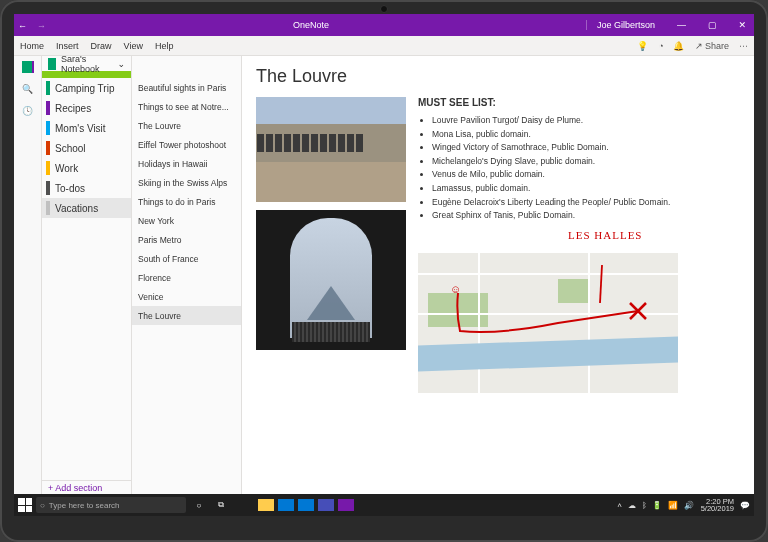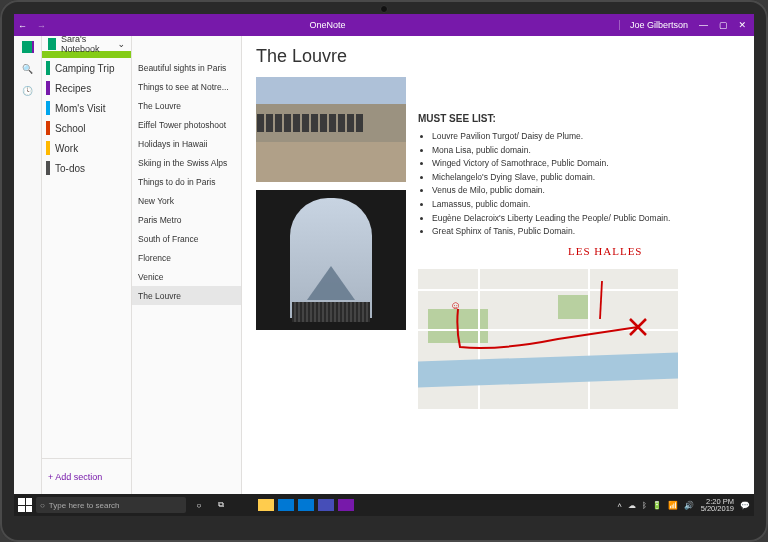--- a/index.html
+++ b/index.html
@@ -3,54 +3,54 @@
 <meta charset="utf-8">
 <style>
 *{box-sizing:border-box;margin:0;padding:0;font-family:"Segoe UI",Arial,sans-serif;}
 html,body{width:768px;height:542px;overflow:hidden;background:#3a3a3a;}
 .device{width:768px;height:542px;background:#2a2a2a;border-radius:18px;padding:14px 14px 8px 14px;position:relative;box-shadow:inset 0 0 0 2px #4a4a4a;}
 .camera{position:absolute;top:5px;left:50%;transform:translateX(-50%);width:8px;height:8px;background:#111;border-radius:50%;border:1px solid #333;}
 .screen{width:100%;height:calc(100% - 18px);background:#fff;display:flex;flex-direction:column;font-size:9px;color:#333;position:relative;}
 .titlebar{height:22px;background:#7719aa;color:#fff;display:flex;align-items:center;font-size:9px;}
 .tb-left{display:flex;align-items:center;padding:0 4px;gap:10px;}
 .tb-center{flex:1;text-align:center;}
-.tb-right{display:flex;align-items:center;gap:11px;padding:0 8px;}
+.tb-right{display:flex;align-items:center;gap:22px;padding:0 8px;}
 .tb-user{border-left:1px solid rgba(255,255,255,.3);padding-left:10px;margin-left:6px;}
 .winbtn{font-family:Arial;font-size:9px;}
 .ribbon{height:20px;background:#f3f2f1;border-bottom:1px solid #e1dfdd;display:flex;align-items:center;padding:0 6px;font-size:9px;color:#333;}
 .ribbon .tab{margin-right:12px;cursor:pointer;}
 .ribbon-right{margin-left:auto;display:flex;align-items:center;gap:10px;color:#555;}
 .body{flex:1;display:flex;overflow:hidden;}
 .iconrail{width:28px;background:#f8f8f8;border-right:1px solid #e1dfdd;display:flex;flex-direction:column;align-items:center;padding-top:4px;gap:8px;}
 .railicon{width:14px;height:14px;display:flex;align-items:center;justify-content:center;color:#666;}
 .nbhdr{height:22px;display:flex;align-items:center;padding:0 6px;border-bottom:7px solid #84cc16;font-size:9px;color:#333;}
 .nbicon{width:10px;height:12px;background:#00a36c;margin-right:5px;}
 .navcol{display:flex;flex-direction:column;background:#fafafa;border-right:1px solid #e1dfdd;width:90px;}
 .sections{flex:1;}
 .secitem{display:flex;align-items:center;height:20px;padding:0 4px;font-size:10px;color:#333;cursor:pointer;}
 .sectab{width:4px;height:14px;margin-right:5px;}
 .secitem.sel{background:#e6e6e6;}
-.addsec{height:36px;display:flex;align-items:center;padding:0 6px;color:#7719aa;font-size:9px;border-top:1px solid #e1dfdd;}
+.addsec{height:14px;display:flex;align-items:center;padding:0 6px;color:#7719aa;font-size:9px;border-top:1px solid #e1dfdd;}
 .pagecol{display:flex;flex-direction:column;background:#fafafa;border-right:1px solid #e1dfdd;width:110px;}
 .pages{flex:1;}
 .pgitem{height:19px;display:flex;align-items:center;padding:0 6px;font-size:8.5px;color:#333;cursor:pointer;white-space:nowrap;overflow:hidden;text-overflow:ellipsis;}
 .pgitem.sel{background:#e6e6e6;}
 .content{flex:1;background:#fff;padding:10px 14px;overflow:hidden;position:relative;}
 .pgtitle{font-size:18px;font-weight:400;color:#333;margin-bottom:10px;}
 .row{display:flex;gap:12px;}
 .img-box{background:#8a9bb0;position:relative;overflow:hidden;}
 .louvre1{width:150px;height:105px;background:linear-gradient(#aec1d8 35%,#8a9472 35%,#8a9472 55%,#b0a088 55%);}
 .bldg{position:absolute;bottom:40px;left:0;right:0;height:38px;background:#9b9280;}
 .bw{width:7px;height:18px;background:#3a3a3a;display:inline-block;margin:10px 1px 0 1px;}
 .louvre2{width:150px;height:140px;background:#1a1a1a;position:relative;}
 .arch{position:absolute;top:8px;left:34px;width:82px;height:120px;background:linear-gradient(#c8d4e2,#a8b4c2);border-radius:38px 38px 0 0;}
 .pyr{position:absolute;bottom:30px;left:50%;transform:translateX(-50%);width:0;height:0;border-left:24px solid transparent;border-right:24px solid transparent;border-bottom:34px solid rgba(100,120,140,.85);}
 .crowd{position:absolute;bottom:8px;left:36px;right:36px;height:20px;background:repeating-linear-gradient(90deg,#2a2a2a 0 2px,#444 2px 4px);}
 .textcol{flex:1;font-size:9px;}
-.must{font-weight:bold;font-size:10px;margin-bottom:6px;margin-top:36px;}
+.must{font-weight:bold;font-size:10px;margin-bottom:6px;}
 .textcol ul{margin-left:14px;}
 .textcol li{font-size:8.5px;line-height:1.6;color:#333;}
 .mapwrap{position:relative;width:260px;height:140px;}
 .map{width:100%;height:100%;background:#ecebe6;position:relative;overflow:hidden;}
 .river{position:absolute;bottom:26px;left:-10px;right:-10px;height:26px;background:#a6c8dd;transform:rotate(-2deg);}
 .green{position:absolute;background:#b8d0a0;}
 .rd{position:absolute;background:#fff;}
 .ink{position:absolute;color:#c00;font-family:"Comic Sans MS",cursive;}
 .taskbar{height:22px;background:#1f1f1f;color:#fff;display:flex;align-items:center;font-size:8px;padding:0 4px;gap:4px;}
 .start{width:14px;height:14px;display:grid;grid-template-columns:1fr 1fr;grid-template-rows:1fr 1fr;gap:1px;}
@@ -75,20 +75,34 @@
       </div>
       <div class="tb-center">OneNote</div>
       <div class="tb-right">
         <span class="tb-user">Joe Gilbertson</span>
         <span class="winbtn">—</span>
         <span class="winbtn">▢</span>
         <span class="winbtn">✕</span>
       </div>
     </div>
 
+    <div class="ribbon">
+      <span class="tab">Home</span>
+      <span class="tab">Insert</span>
+      <span class="tab">Draw</span>
+      <span class="tab">View</span>
+      <span class="tab">Help</span>
+      <div class="ribbon-right">
+        <span>💡</span>
+        <span>◔</span>
+        <span>🔔</span>
+        <span>↗ <span>Share</span></span>
+        <span>⋯</span>
+      </div>
+    </div>
 
     <div class="body">
 
       <div class="iconrail">
         <div class="railicon">
             <svg width="14" height="14">
               <rect x="1" y="1" width="10" height="12" fill="#00a36c"></rect>
               <rect x="11" y="1" width="2" height="12" fill="#7719aa"></rect>
             </svg>
           </div>
@@ -119,20 +133,24 @@
               <div class="sectab" style="background:#d83b01"></div>
               <span>School</span>
             </div>
             <div class="secitem">
               <div class="sectab" style="background:#ffb900"></div>
               <span>Work</span>
             </div>
             <div class="secitem">
               <div class="sectab" style="background:#505050"></div>
               <span>To-dos</span>
+            </div>
+            <div class="secitem sel">
+              <div class="sectab" style="background:#c0c0c0"></div>
+              <span>Vacations</span>
             </div>
           </div>
         <div class="addsec">+  Add section</div>
       </div>
 
       <div class="pagecol">
         <div class="nbhdr" style="visibility:hidden">_</div>
         <div class="pages" id="pages">
             <div class="pgitem">Beautiful sights in Paris</div>
             <div class="pgitem">Things to see at Notre...</div>

